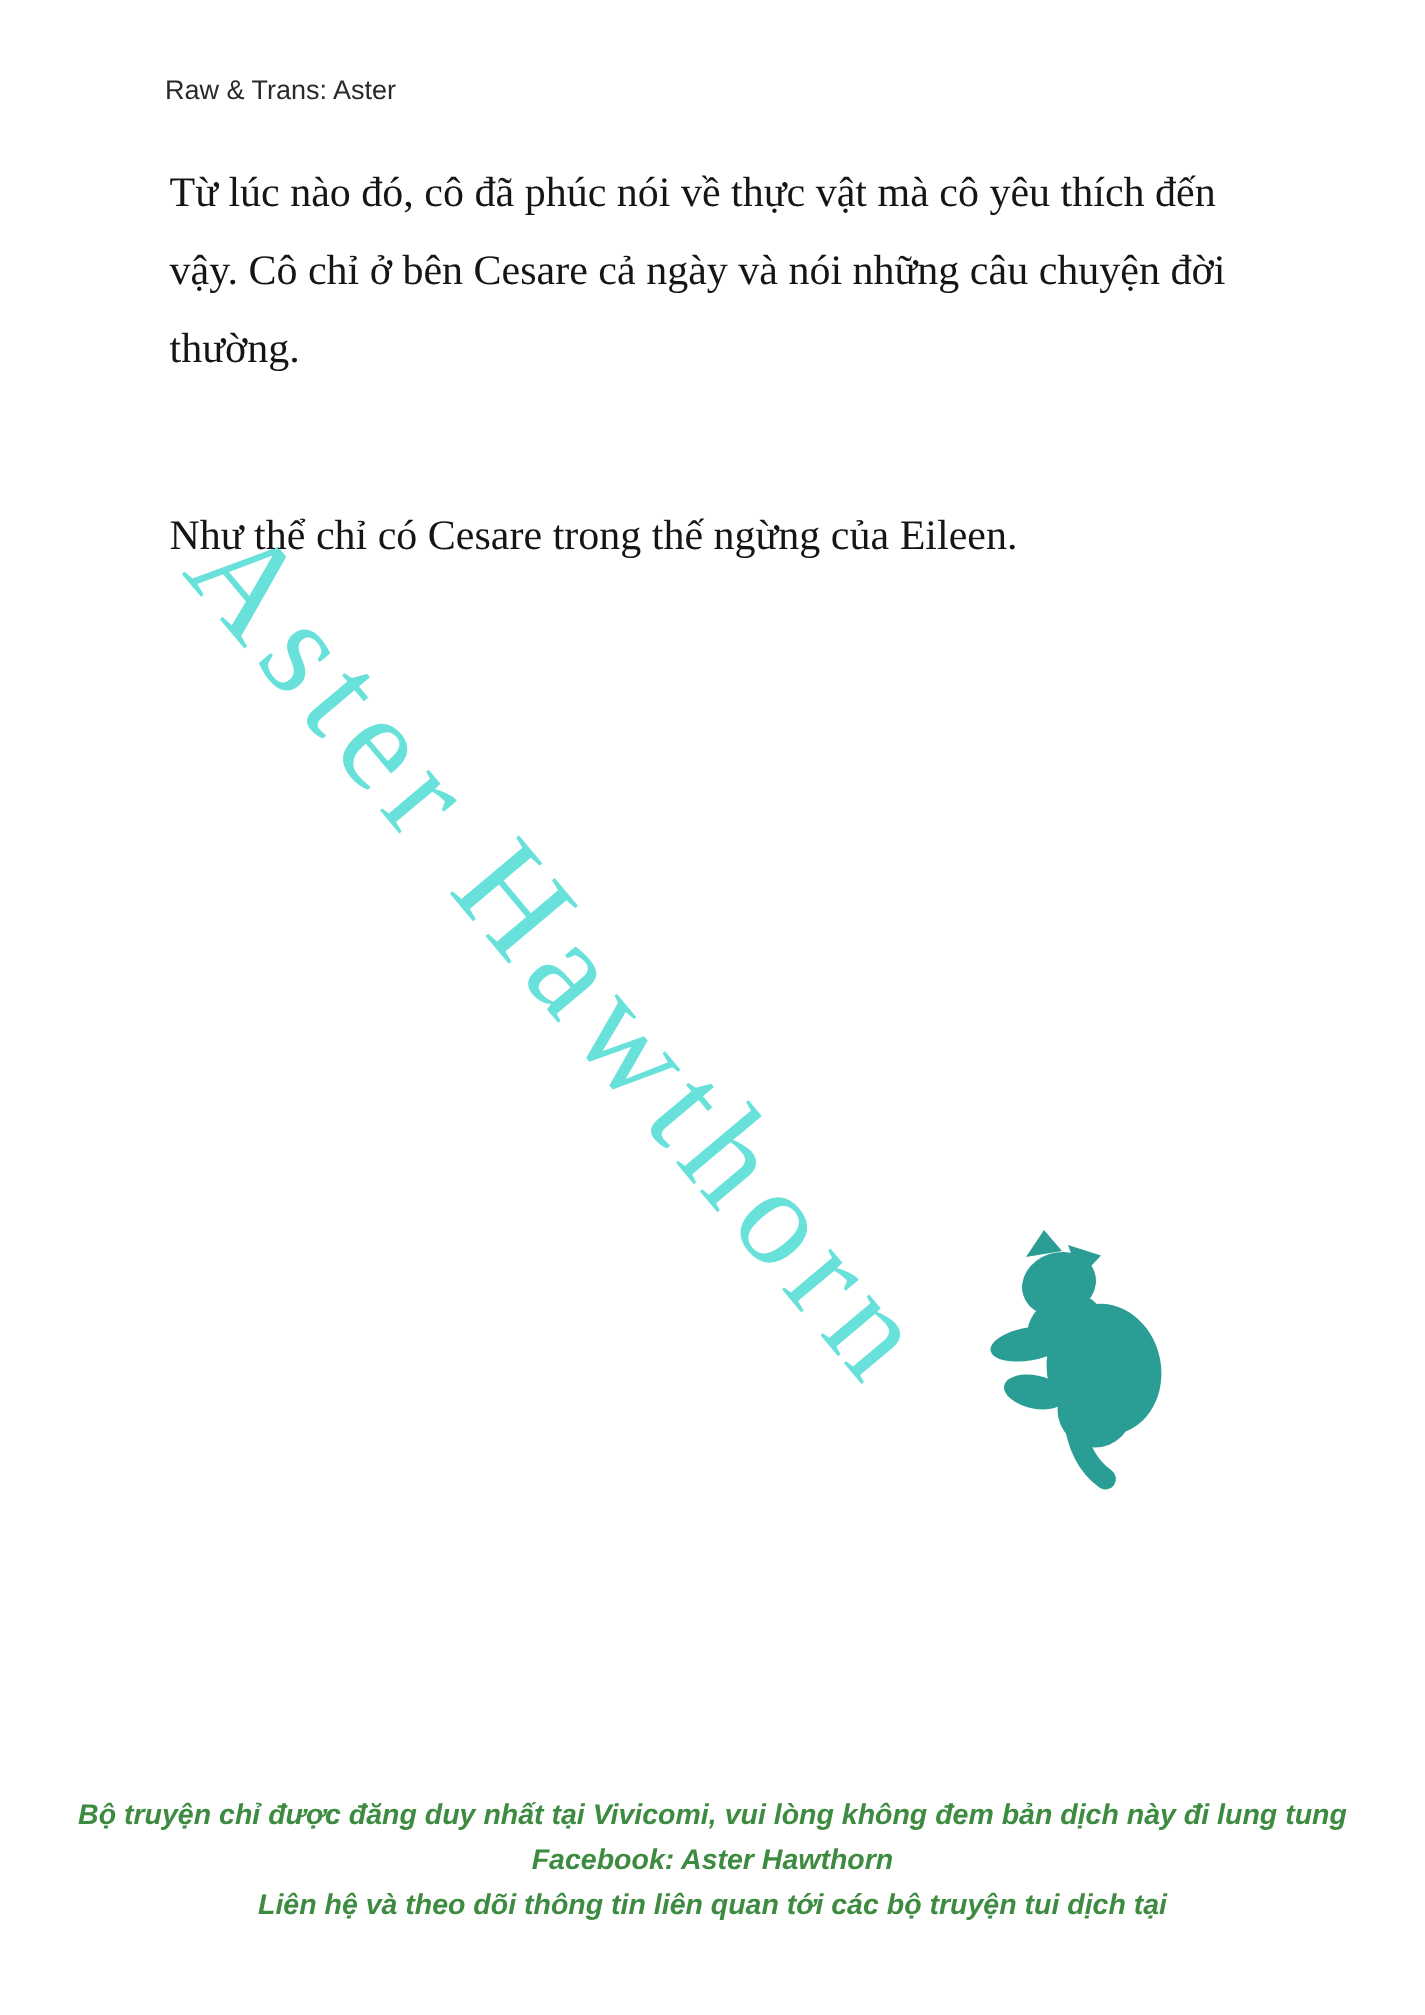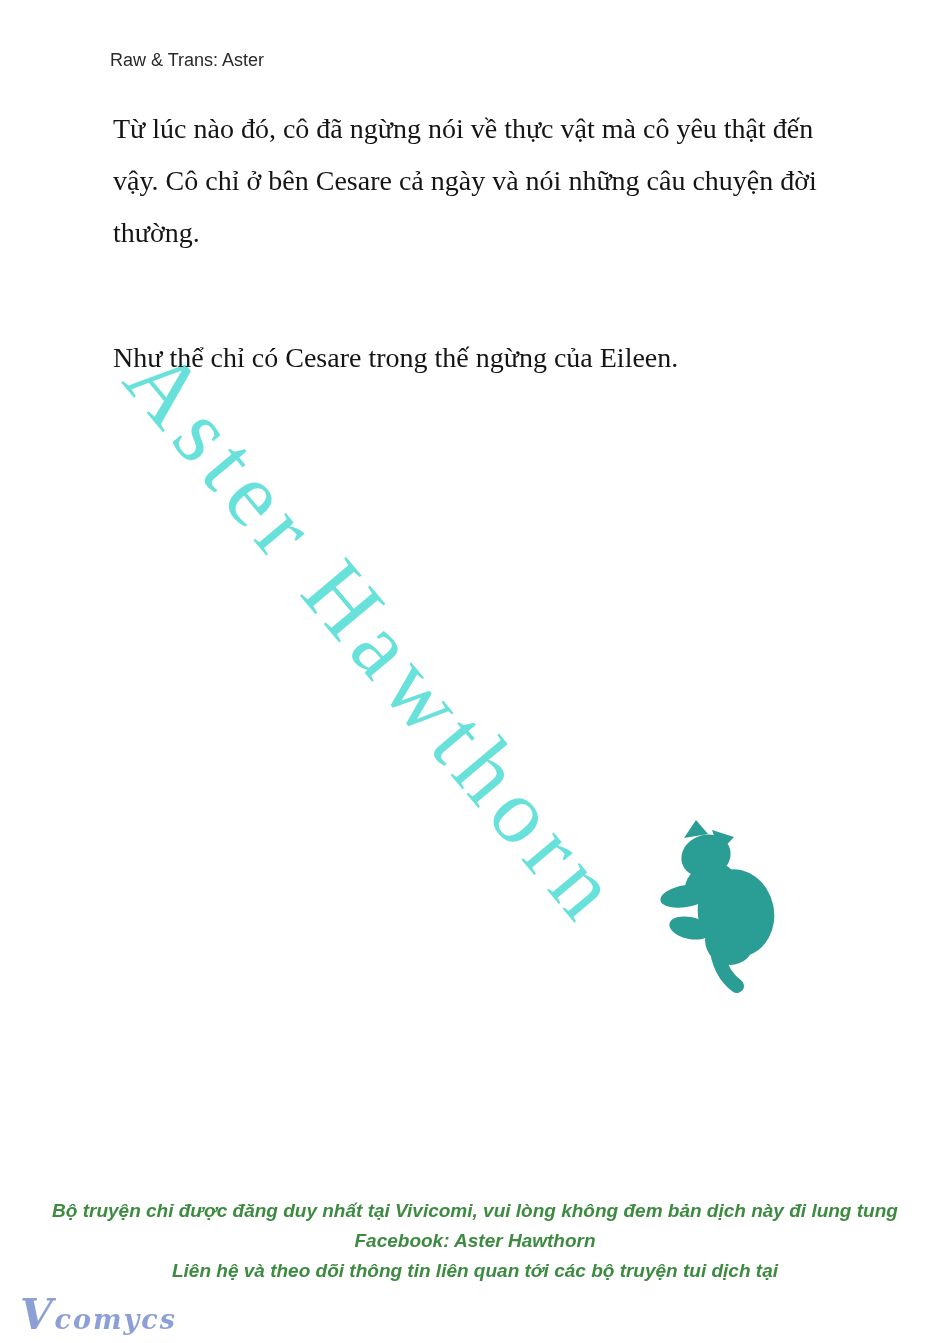--- a/index.html
+++ b/index.html
@@ -110,25 +110,24 @@
     <ellipse class="part" cx="50" cy="38" rx="25" ry="21" transform="rotate(-18 50 38)"></ellipse>
     <ellipse class="part" cx="54" cy="66" rx="26" ry="20" transform="rotate(-25 54 66)"></ellipse>
     <ellipse class="part" cx="80" cy="95" rx="38" ry="44" transform="rotate(-12 80 95)"></ellipse>
     <ellipse class="part" cx="30" cy="78" rx="26" ry="11" transform="rotate(-10 30 78)"></ellipse>
     <ellipse class="part" cx="34" cy="110" rx="21" ry="11" transform="rotate(12 34 110)"></ellipse>
     <circle class="part" cx="74" cy="122" r="25"></circle>
     <path class="tail" d="M60 126 C 62 148, 70 160, 81 168"></path>
   </svg>
 
   <div class="body-text">
-    <p>Từ lúc nào đó, cô đã ngừng nói về thực vật mà cô yêu thật đến vậy. Cô chỉ ở bên Cesare cả ngày và nói những câu chuyện đời thường.</p>
+    <p>Từ lúc nào đó, cô đã phúc nói về thực vật mà cô yêu thích đến vậy. Cô chỉ ở bên Cesare cả ngày và nói những câu chuyện đời thường.</p>
     <p>Như thể chỉ có Cesare trong thế ngừng của Eileen.</p>
   </div>
 
   <div class="footer">
     <div>Bộ truyện chỉ được đăng duy nhất tại Vivicomi, vui lòng không đem bản dịch này đi lung tung</div>
     <div>Facebook: Aster Hawthorn</div>
     <div>Liên hệ và theo dõi thông tin liên quan tới các bộ truyện tui dịch tại</div>
   </div>
 
-  <div class="logo">Vcomycs</div>
 
 </div>
 
 </body></html>

